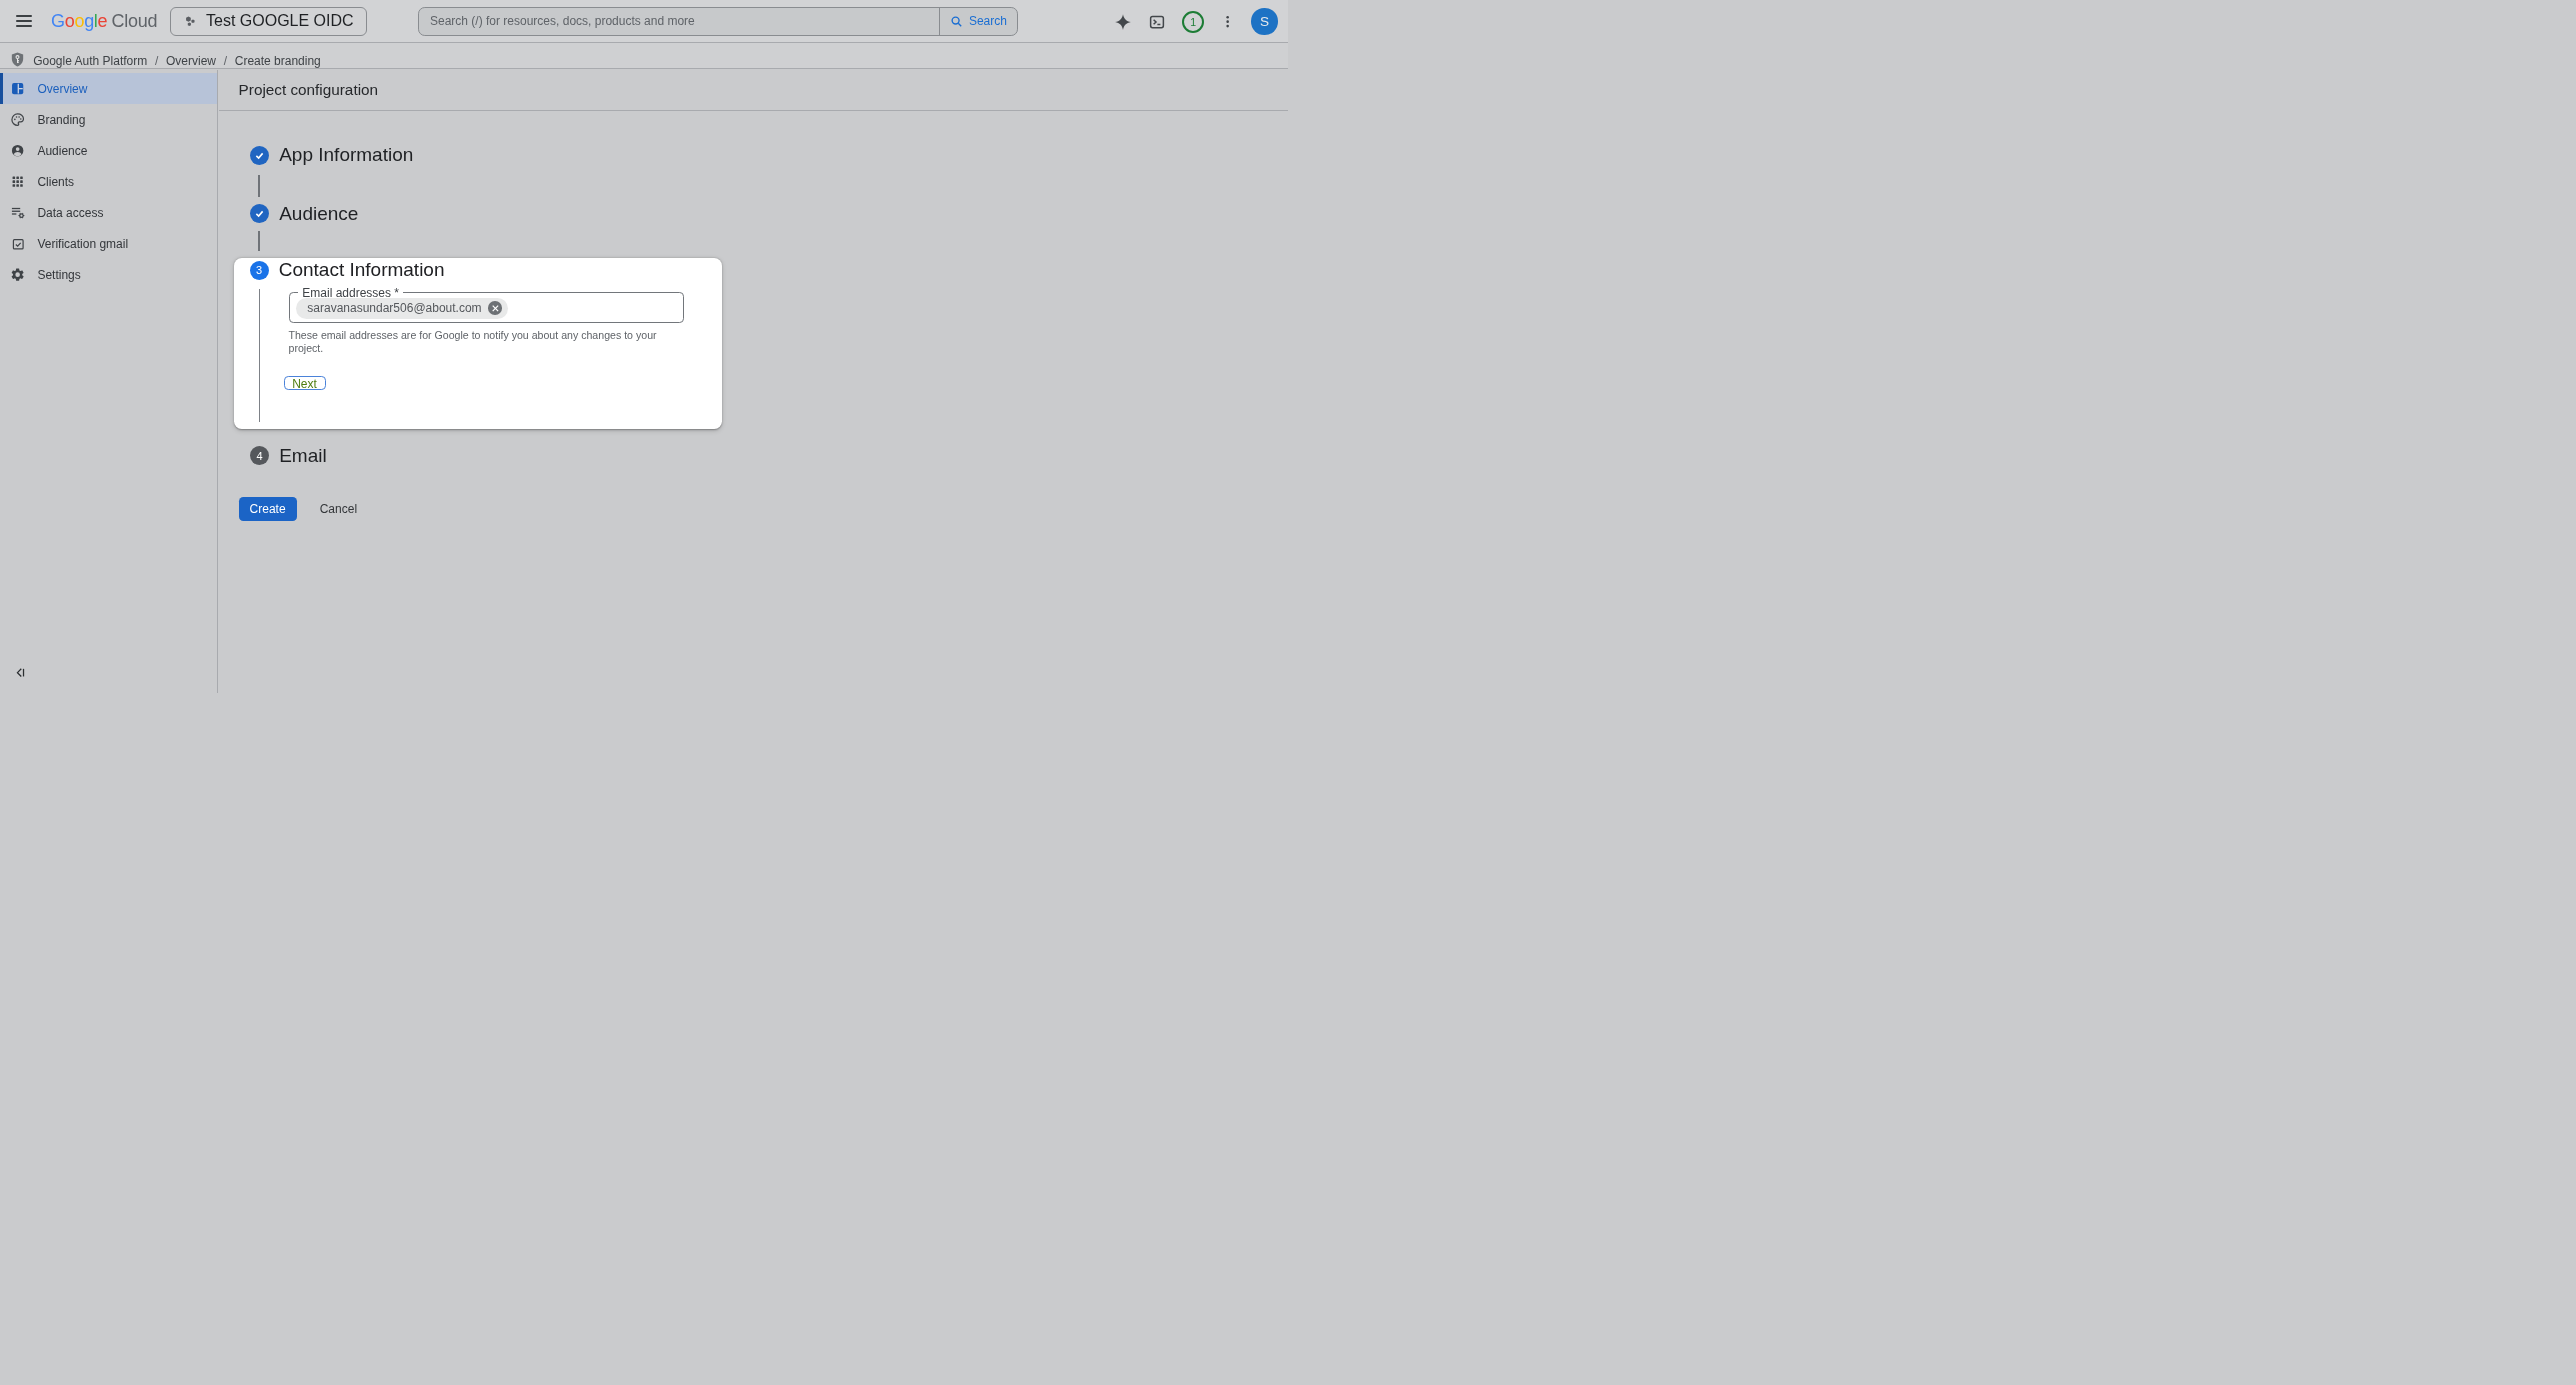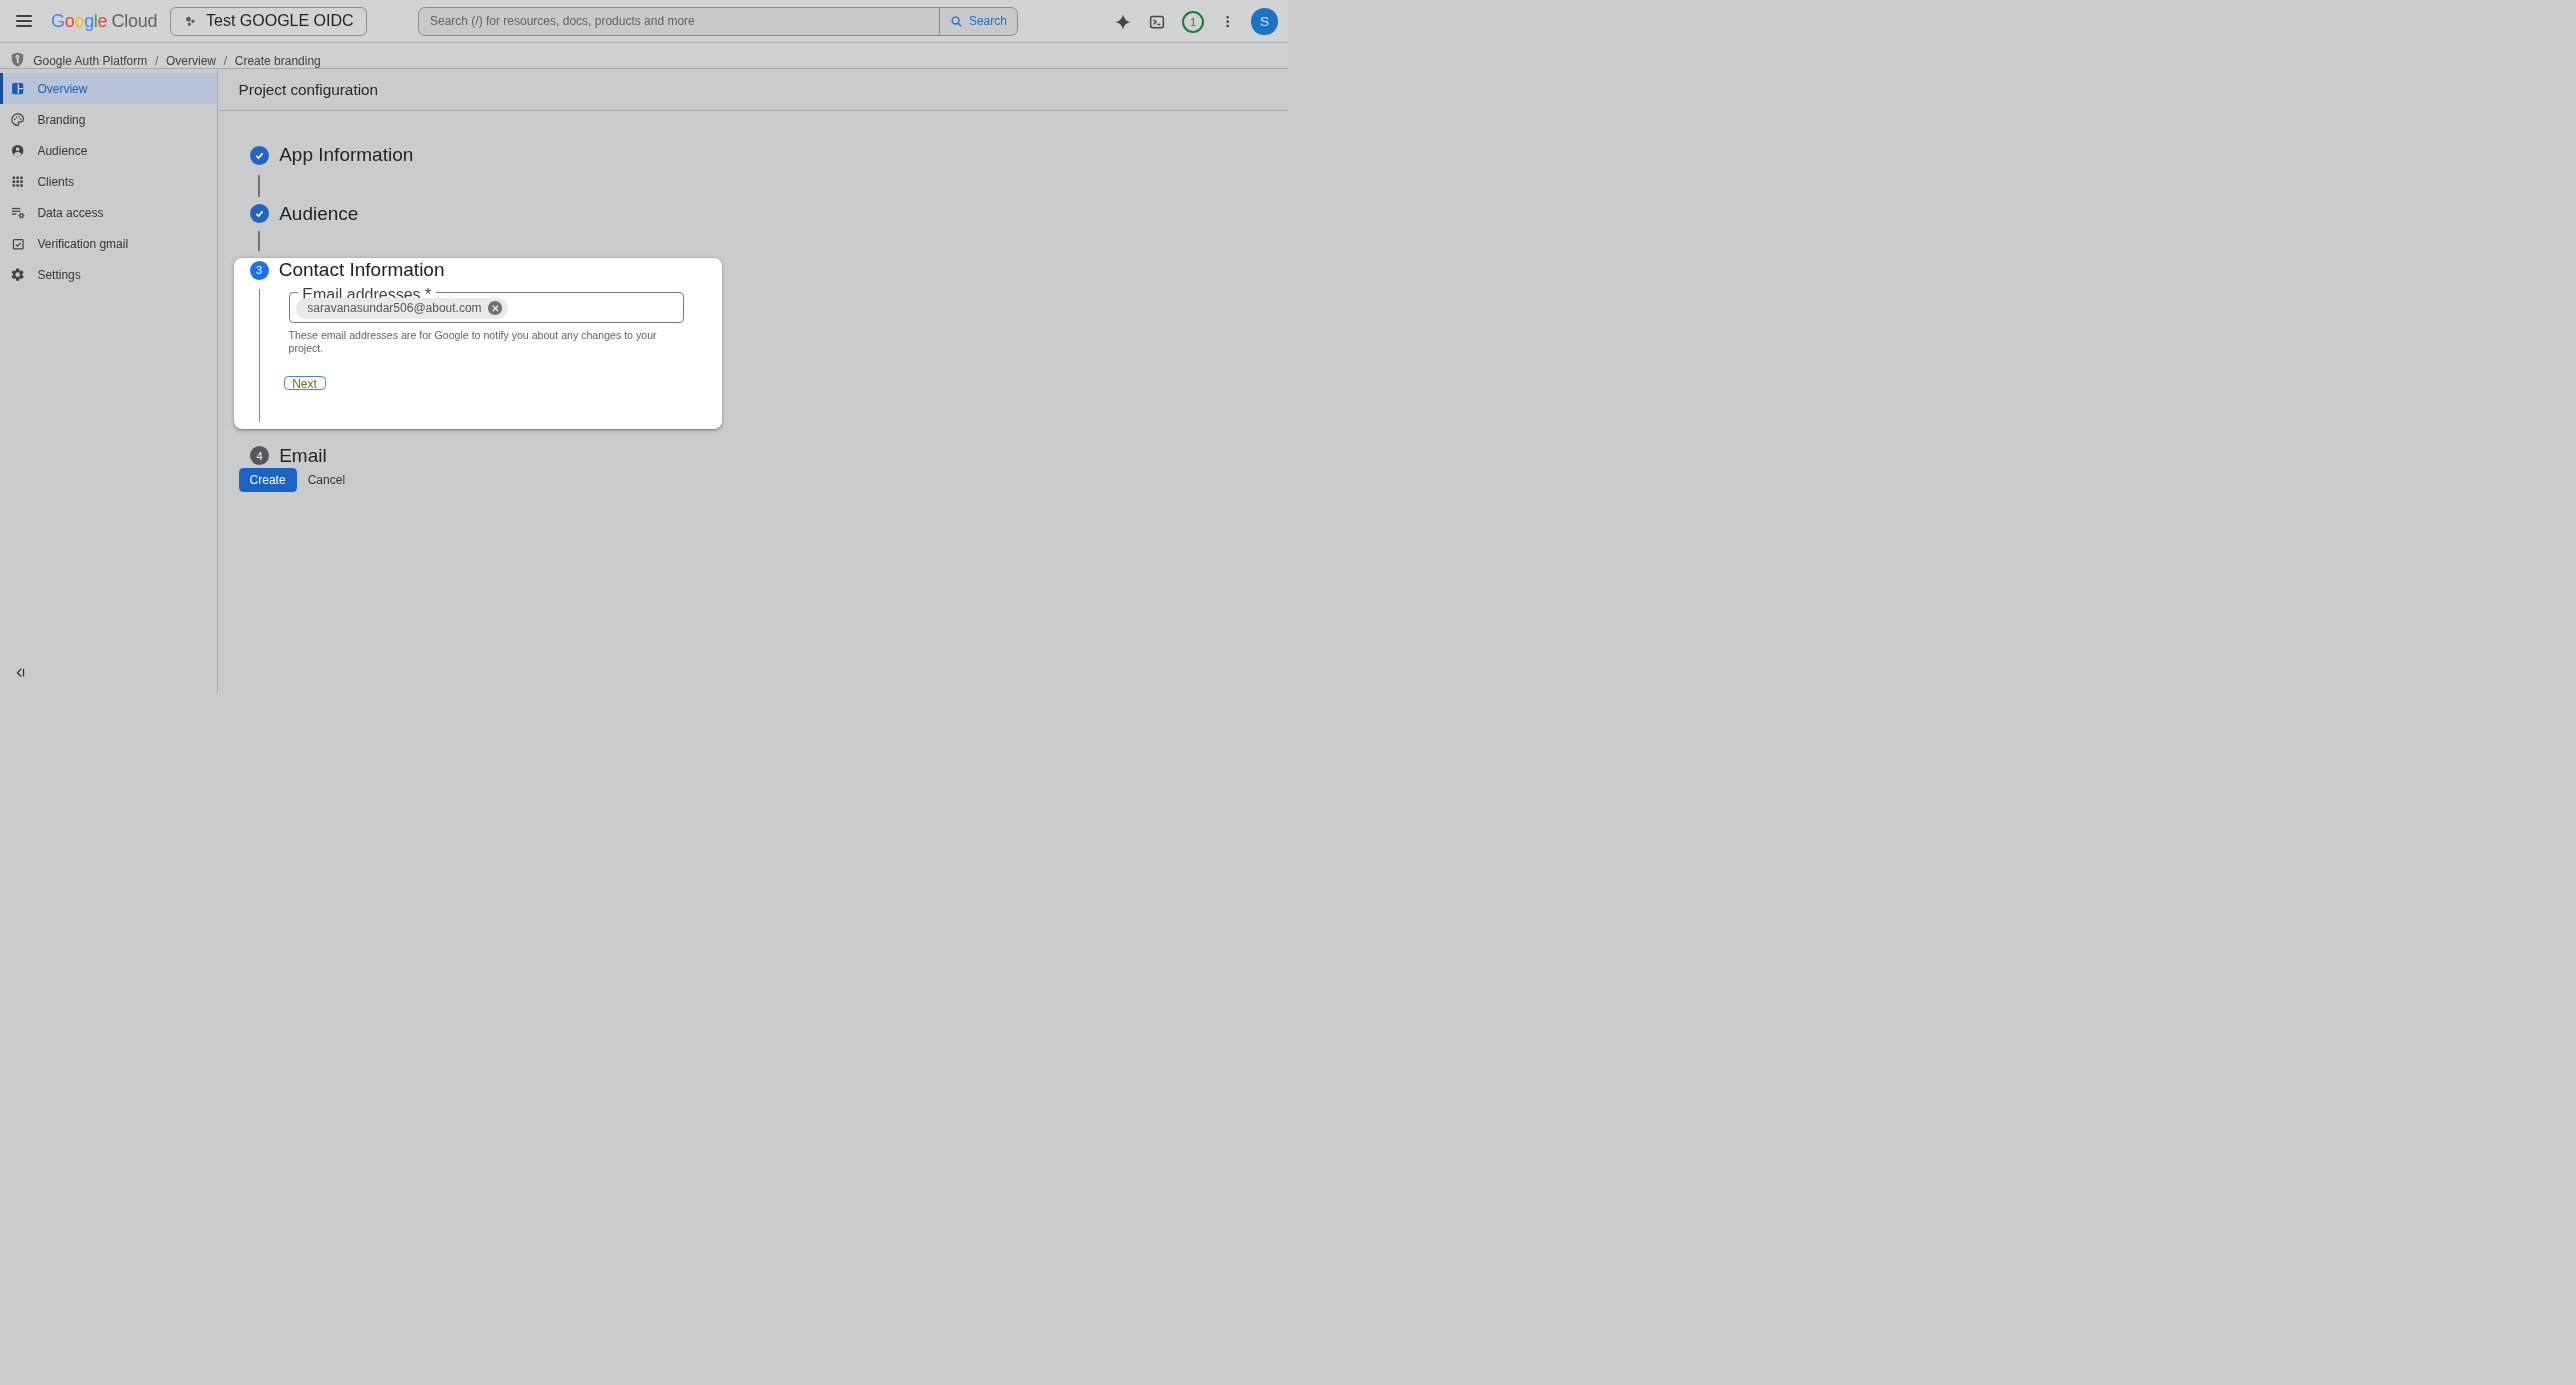--- a/index.html
+++ b/index.html
@@ -68,30 +68,30 @@
   .conn2{height:20.4px;margin-top:4.3px;margin-bottom:1.7px;}
   
   .card{margin-left:14.5px;width:488px;height:171px;background:#ffffff;border-radius:7.7px;
     box-shadow:0 0.9px 1.7px rgba(0,0,0,.3),0 1.7px 5.1px rgba(0,0,0,.15);position:relative;}
   .card-connector{position:absolute;left:25px;top:31px;height:133px;width:1.3px;background:#7d8187;}
   .card-step-row{display:flex;align-items:center;gap:10.2px;padding-left:16px;margin-top:6.8px;height:24px;}
   .card-step-row .step-label{color:#202124;}
   .field{position:relative;margin-left:55px;margin-top:9.4px;width:395px;height:31.5px;
     border:0.9px solid #72767b;border-radius:4.3px;cursor:text;}
   .field-label{position:absolute;top:-6.8px;left:8.5px;background:#fff;padding:0 4.3px;
-    font-size:16px;color:#3f4347;}
+    font-size:12px;color:#3f4347;}
   .chip{position:absolute;left:6.8px;top:5.1px;height:21px;background:#e8e9e9;border-radius:11px;
     display:flex;align-items:center;gap:6.8px;padding:0 6px 0 11px;font-size:12px;color:#55585c;}
   .chip-x{width:13.6px;height:13.6px;min-width:13.6px;border-radius:50%;background:#6d7175;
     display:flex;align-items:center;justify-content:center;cursor:pointer;}
   .helper{margin-left:55px;margin-top:6px;width:385px;font-size:10.6px;line-height:12.8px;color:#5f6368;}
   .next-btn{margin-left:50px;margin-top:21px;width:42px;height:14px;border:0.9px solid #4a82d9;
     border-radius:4.3px;background:#fff;color:#4d7c0f;font-size:12px;font-family:inherit;cursor:pointer;}
   .step4{margin-top:13.6px;}
-  .actions{display:flex;align-items:center;gap:6px;padding-left:19.6px;}
+  .actions{display:flex;align-items:center;gap:18px;margin-top:29px;padding-left:19.6px;}
   .create-btn{width:58px;height:24px;background:#1b64c6;color:#fff;border:none;border-radius:4.3px;
     font-size:12px;font-family:inherit;cursor:pointer;}
   .cancel-btn{color:#333639;font-size:12px;font-weight:500;padding:0 5.1px;height:24px;
     display:flex;align-items:center;cursor:pointer;}
   svg{display:block;}
 </style>
 </head>
 <body>
 
 <div class="topbar">

